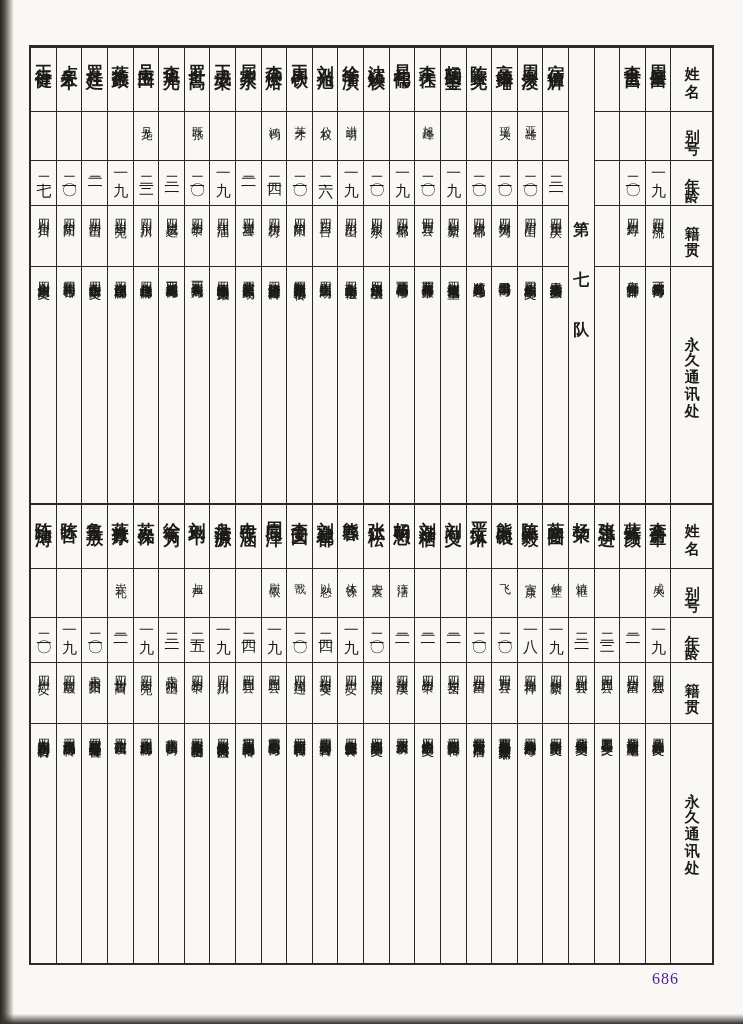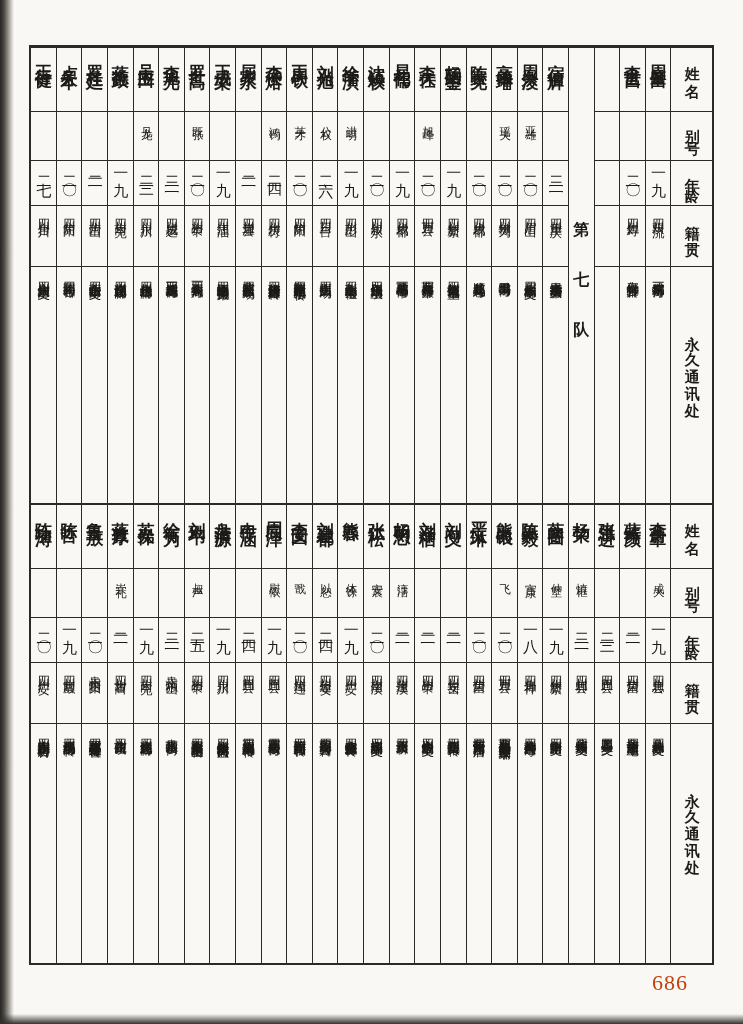--- a/index.html
+++ b/index.html
@@ -30,21 +30,21 @@
   .age{font-size:15px;letter-spacing:6px;margin-top:4px;}
   .origin{font-size:12.5px;letter-spacing:2px;margin-top:3px;}
   .addr{font-size:12.5px;letter-spacing:0.5px;margin-top:5px;}
   .hdr{font-weight:700;font-size:15px;}
   .hdr-name{letter-spacing:18px;margin-top:6px;}
   .hdr-alias{letter-spacing:12px;margin-top:5px;}
   .hdr-age{letter-spacing:10px;margin-top:5px;}
   .hdr-origin{letter-spacing:16px;margin-top:8px;}
   .hdr-addr{letter-spacing:17px;margin-top:56px;}
   .unit-label{font-size:16px;font-weight:700;letter-spacing:50px;margin-top:160px;}
-  .page-number{position:absolute;left:652px;top:970px;font-size:22px;letter-spacing:1px;color:#c2410c;}
+  .page-number{position:absolute;left:652px;top:970px;font-size:16px;letter-spacing:1px;color:#4c1d95;}
 </style>
 </head>
 <body>
 
 <div class="page">
   <div class="edge-left"></div>
   <div class="edge-bottom"></div>
 
   <div class="tbl tbl-top">
     <div class="col header-col">

